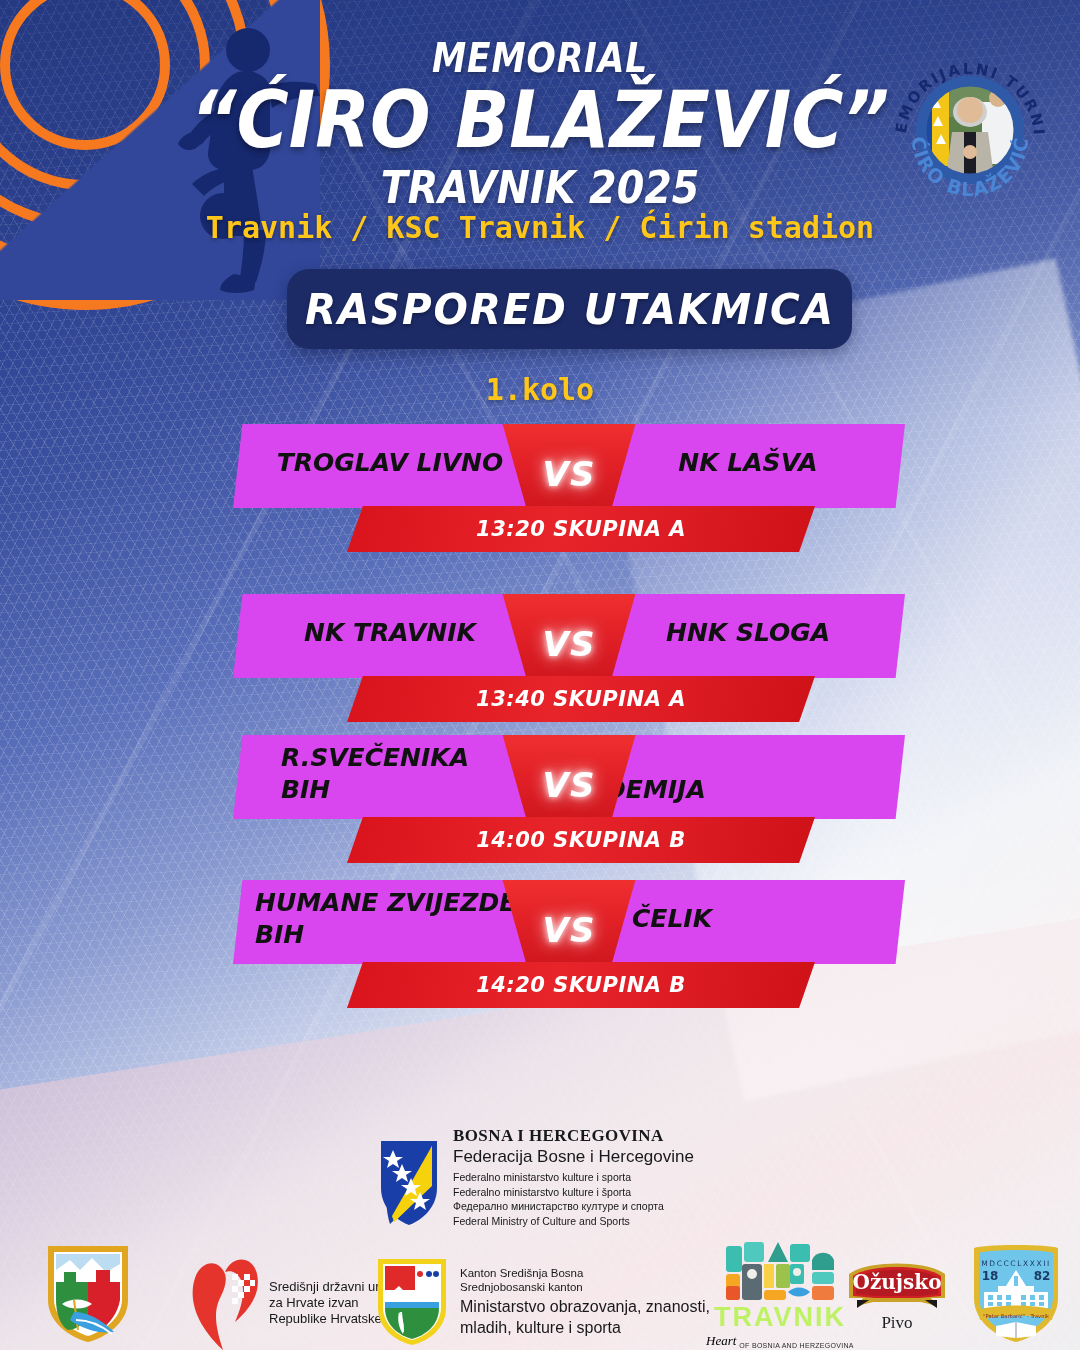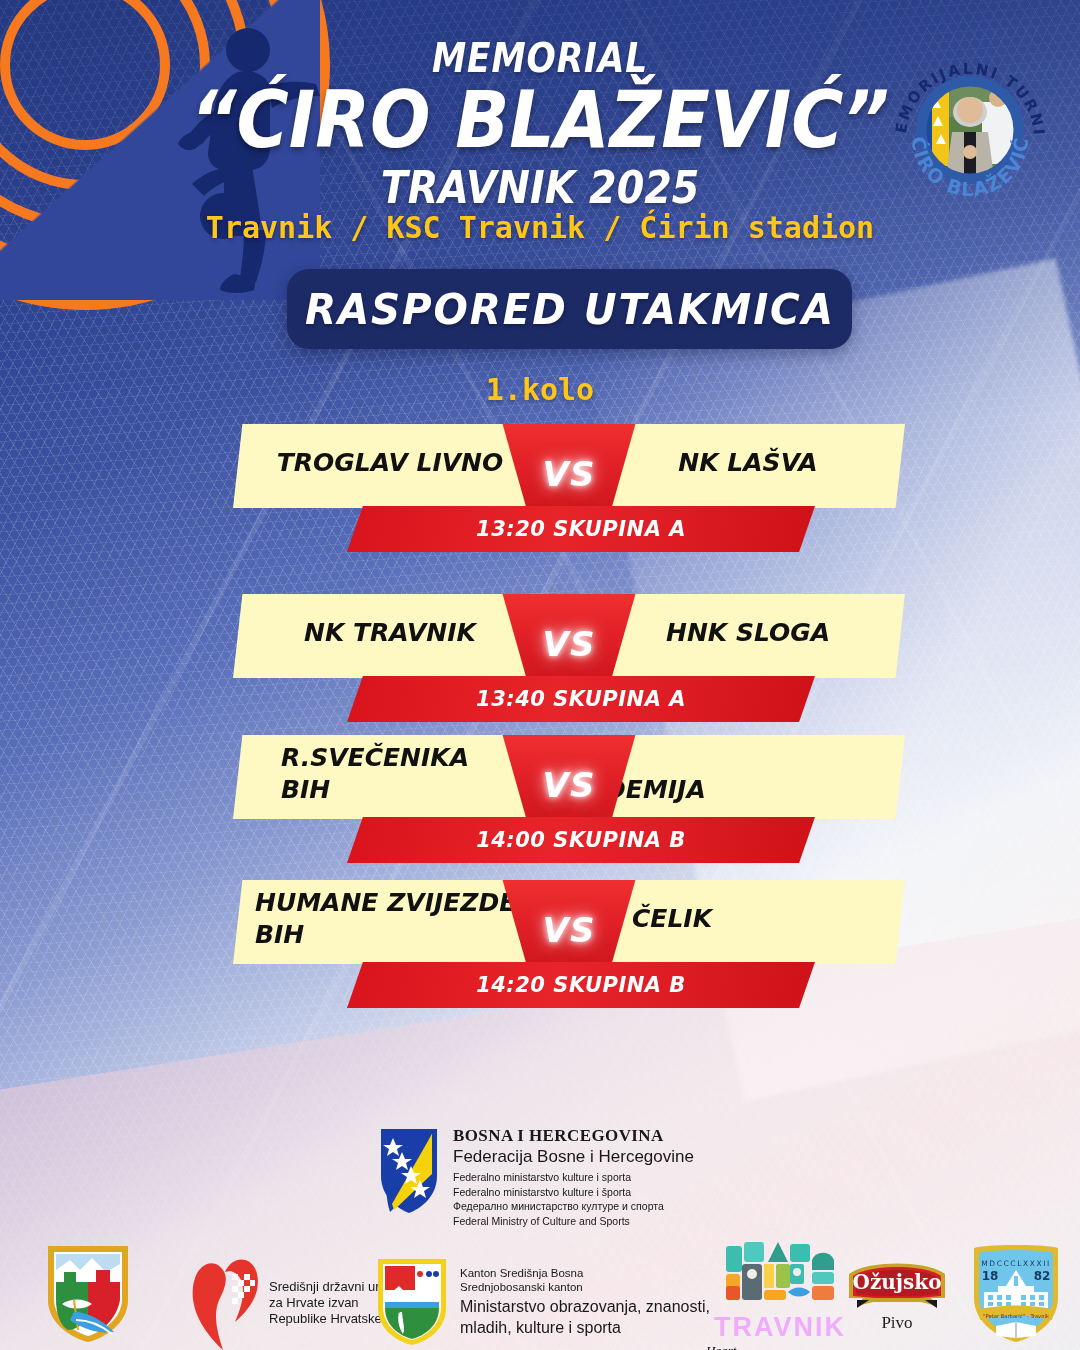--- a/index.html
+++ b/index.html
@@ -140,21 +140,21 @@
 
   
   .match{position:absolute;left:233px;width:672px;height:155px;}
   .m0{top:424px}
   .m1{top:594px}
   .m2{top:735px}
   .m3{top:880px}
 
   .card{
     position:absolute;left:0;top:0;width:672px;height:84px;
-    background:#fef9c3;
+    background:#d946ef;
     clip-path:polygon(1.4% 0, 100% 0, 98.6% 100%, 0 100%);
     box-shadow:0 7px 13px rgba(30,40,80,.28);
   }
   .card .side{
     position:absolute;top:0;height:78px;width:278px;
     display:flex;flex-direction:column;justify-content:center;
   }
   .card .left{left:18px;align-items:flex-start;}
   .card .right{right:18px;align-items:flex-start;}
   .card.center .left{align-items:center;}
@@ -194,39 +194,39 @@
     display:flex;align-items:center;justify-content:center;
     box-shadow:0 6px 11px rgba(80,10,15,.25);
   }
   .banner span{
     font-family:"DejaVu Sans", sans-serif;
     font-weight:bold;font-style:italic;font-size:21px;color:#ffffff;
     letter-spacing:.5px;
   }
 
   
-  .spon-fed{position:absolute;left:378px;top:1126px;display:flex;align-items:flex-start;gap:13px;}
+  .spon-fed{position:absolute;left:378px;top:1126px;display:flex;align-items:flex-end;gap:13px;}
   .fed-txt{line-height:1.12;color:#17181b;}
   .fed-l1{font-family:"Liberation Serif", serif;font-weight:bold;font-size:17px;letter-spacing:.4px;}
   .fed-l2{font-family:"Liberation Sans", sans-serif;font-size:17px;margin-top:2px;}
   .fed-sm{font-family:"Liberation Sans", sans-serif;font-size:10.5px;margin-top:4px;line-height:1.38;}
 
   .spon-row{position:absolute;left:0;top:1236px;width:1080px;height:114px;}
   .sp{position:absolute;display:flex;align-items:center;}
   .sp-txt{font-family:"Liberation Sans", sans-serif;color:#18191c;line-height:1.22;}
 
   .sp-hr{left:185px;top:14px;gap:8px;}
   .hr-t{font-size:13px;}
 
   .sp-ksb{left:375px;top:20px;gap:11px;}
   .ksb-s{font-size:11.5px;line-height:1.25;}
   .ksb-b{font-size:16px;line-height:1.22;margin-top:2px;}
 
   .sp-tk{left:706px;top:4px;flex-direction:column;align-items:center;}
-  .tk-name{font-family:"Liberation Sans", sans-serif;font-weight:bold;font-size:27px;letter-spacing:2px;color:#f0abfc;margin-top:10px;}
+  .tk-name{font-family:"Liberation Sans", sans-serif;font-weight:bold;font-size:27px;letter-spacing:2px;color:#bef264;margin-top:0;}
   .tk-sub{font-size:7px;color:#2a2b2e;letter-spacing:.3px;margin-top:1px;font-family:"Liberation Sans", sans-serif;}
   .tk-heart{font-family:"Liberation Serif", serif;font-style:italic;font-size:13px;}
 
   .sp-oz{left:843px;top:22px;flex-direction:column;align-items:center;}
   .oz-pivo{font-family:"Liberation Serif", serif;font-size:17px;color:#1b1c1f;margin-top:3px;}
 
   .sp-cr{left:968px;top:6px;}
   .svg-ico{display:block;}
 </style>
 </head>

